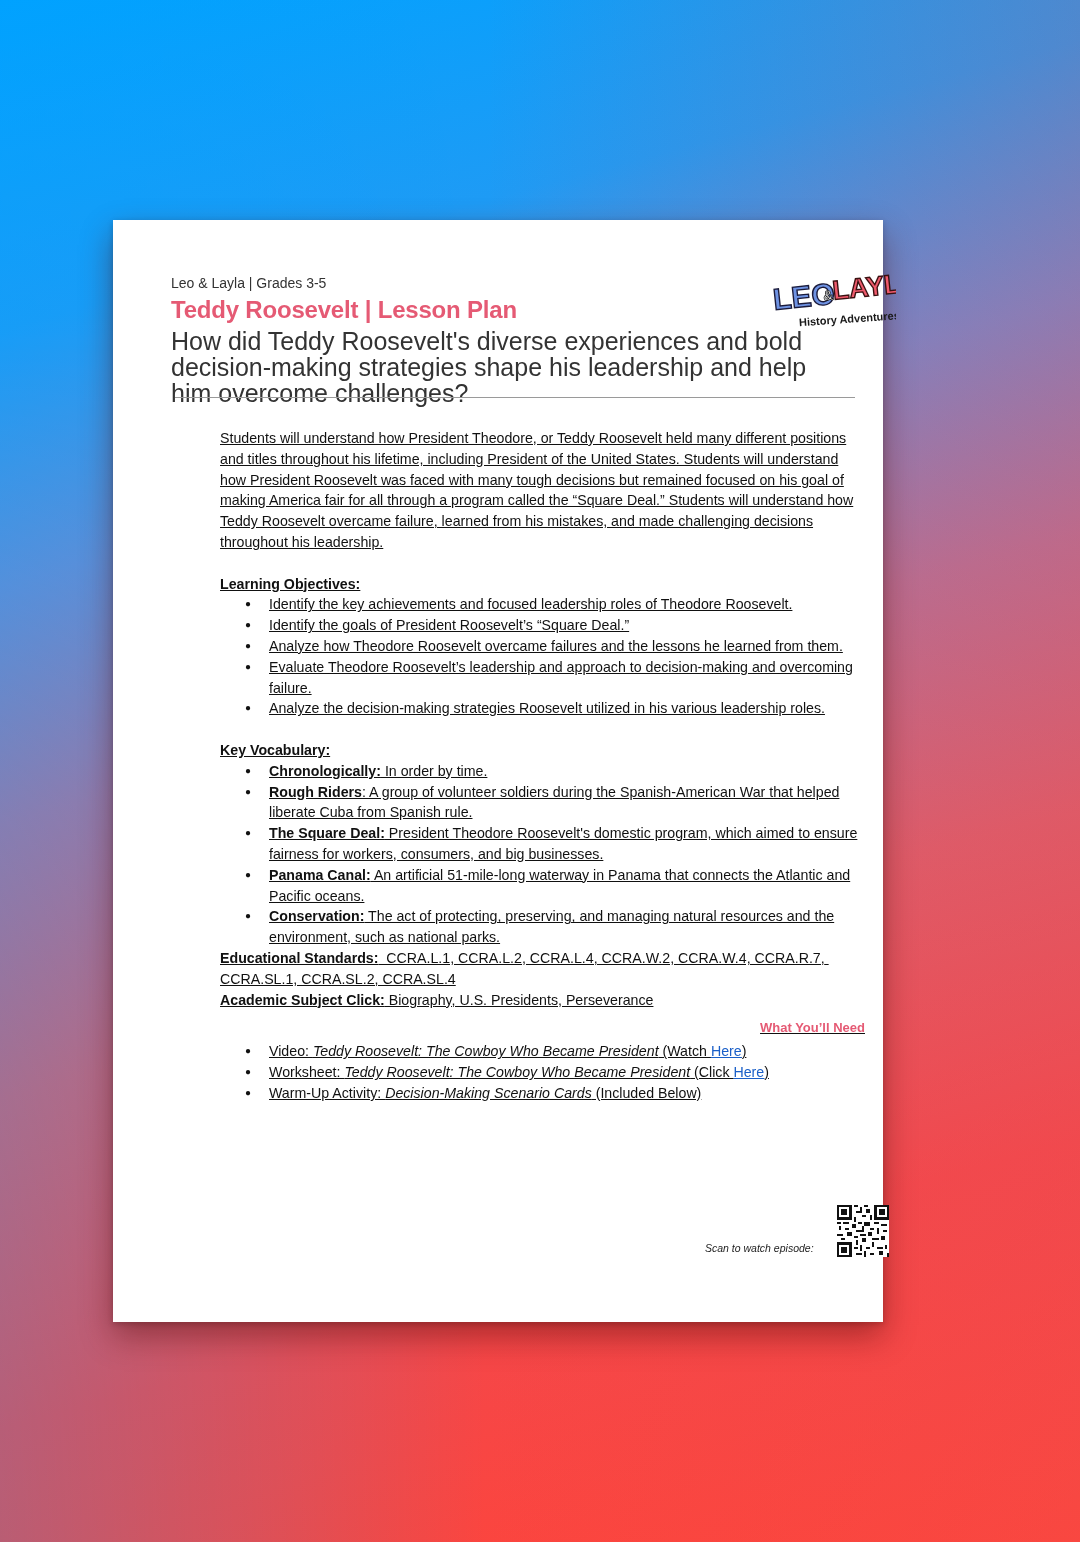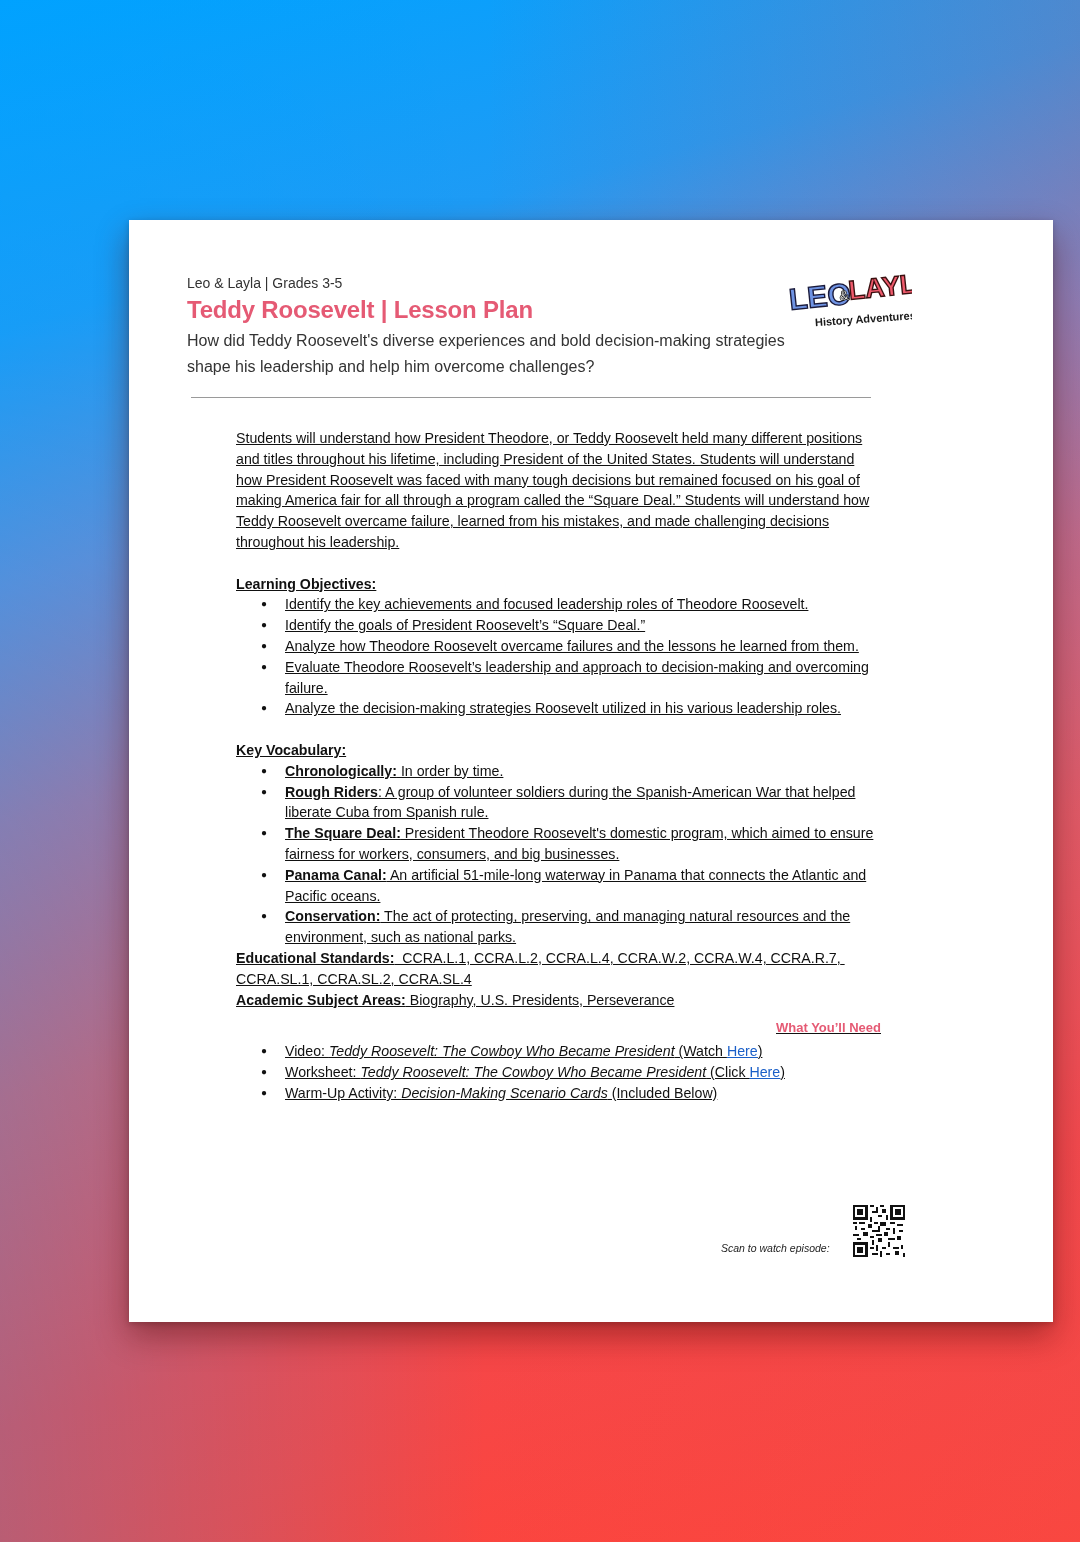--- a/index.html
+++ b/index.html
@@ -8,27 +8,27 @@
       font-family: "Liberation Sans", sans-serif;
       background:
         linear-gradient(165deg, #00a2ff 0%, #1e9bf5 18%, #6f8ad0 32%, #b0729a 45%, #dc5d6b 60%, #f4474a 78%, #ff4438 100%);
     }
     body::before {
       content: ""; position: absolute; inset: 0;
       background: linear-gradient(90deg, rgba(0,162,255,0.25) 0%, rgba(0,0,0,0) 45%, rgba(230,80,90,0.25) 100%);
       pointer-events: none;
     }
     .page {
-      position: absolute; left: 129px; top: 220px; width: 924px; height: 1102px;
+      position: absolute; left: 113px; top: 220px; width: 770px; height: 1102px;
       background: #ffffff;
       box-shadow: 0 14px 30px rgba(80,10,10,0.45), 0 2px 6px rgba(0,0,0,0.2);
     }
     .eyebrow { position: absolute; left: 58px; top: 55px; font-size: 14px; color: #333; }
     .title { position: absolute; left: 58px; top: 76px; font-size: 24px; font-weight: bold; color: #e55a74; letter-spacing: -0.2px; }
-    .question { position: absolute; left: 58px; top: 108px; width: 640px; font-size: 16px; line-height: 26px; color: #333; }
+    .question { position: absolute; left: 58px; top: 108px; width: 640px; font-size: 25px; line-height: 26px; color: #333; }
     .logo { position: absolute; left: 658px; top: 44px; width: 125px; height: 68px; }
     .rule { position: absolute; left: 62px; top: 177px; width: 680px; height: 0; border-top: 1.5px solid #9a9a9a; }
     .content { position: absolute; left: 107px; top: 208px; width: 645px; font-size: 14.2px; line-height: 20.8px; color: #111; text-decoration: underline; }
     .content p { margin: 0; }
     .section { margin-top: 20.8px; }
     .label { font-weight: bold; }
     ul { margin: 0; padding: 0 0 0 49px; list-style: none; }
     li { position: relative; }
     li::before { content: "\25CF"; position: absolute; left: -24px; top: 0; font-size: 10px; }
     .need-title { font-size: 13px; font-weight: bold; color: #e55a74; margin-top: 5px; line-height: 26px; text-align: right; }
@@ -76,21 +76,21 @@
         <li><b>Chronologically:</b><span> In order by time.</span></li>
         <li><b>Rough Riders</b><span>: A group of volunteer soldiers during the Spanish-American War that helped liberate Cuba from Spanish rule.</span></li>
         <li><b>The Square Deal:</b><span> President Theodore Roosevelt's domestic program, which aimed to ensure fairness for workers, consumers, and big businesses.</span></li>
         <li><b>Panama Canal:</b><span> An artificial 51-mile-long waterway in Panama that connects the Atlantic and Pacific oceans.</span></li>
         <li><b>Conservation:</b><span> The act of protecting, preserving, and managing natural resources and the environment, such as national parks.</span></li>
       </ul>
     </div>
 
     <p class="section"><b>Educational Standards:</b><span style="white-space: pre-wrap;">  CCRA.L.1, CCRA.L.2, CCRA.L.4, CCRA.W.2, CCRA.W.4, CCRA.R.7, CCRA.SL.1, CCRA.SL.2, CCRA.SL.4</span></p>
 
-    <p class="section"><b>Academic Subject Areas:</b><span> Biography, U.S. Presidents, Perseverance</span></p>
+    <p class="section"><b>Academic Subject Click:</b><span> Biography, U.S. Presidents, Perseverance</span></p>
 
     <div class="need-title">What You’ll Need</div>
     <ul>
       <li><span>Video: </span><i>Teddy Roosevelt: The Cowboy Who Became President</i><span> (Watch </span><a class="link" href="#">Here</a><span>)</span></li>
       <li><span>Worksheet: </span><i>Teddy Roosevelt: The Cowboy Who Became President</i><span> (Click </span><a class="link" href="#">Here</a><span>)</span></li>
       <li><span>Warm-Up Activity: </span><i>Decision-Making Scenario Cards</i><span> (Included Below)</span></li>
     </ul>
   </div>
 
   <div class="scan">Scan to watch episode:</div>

